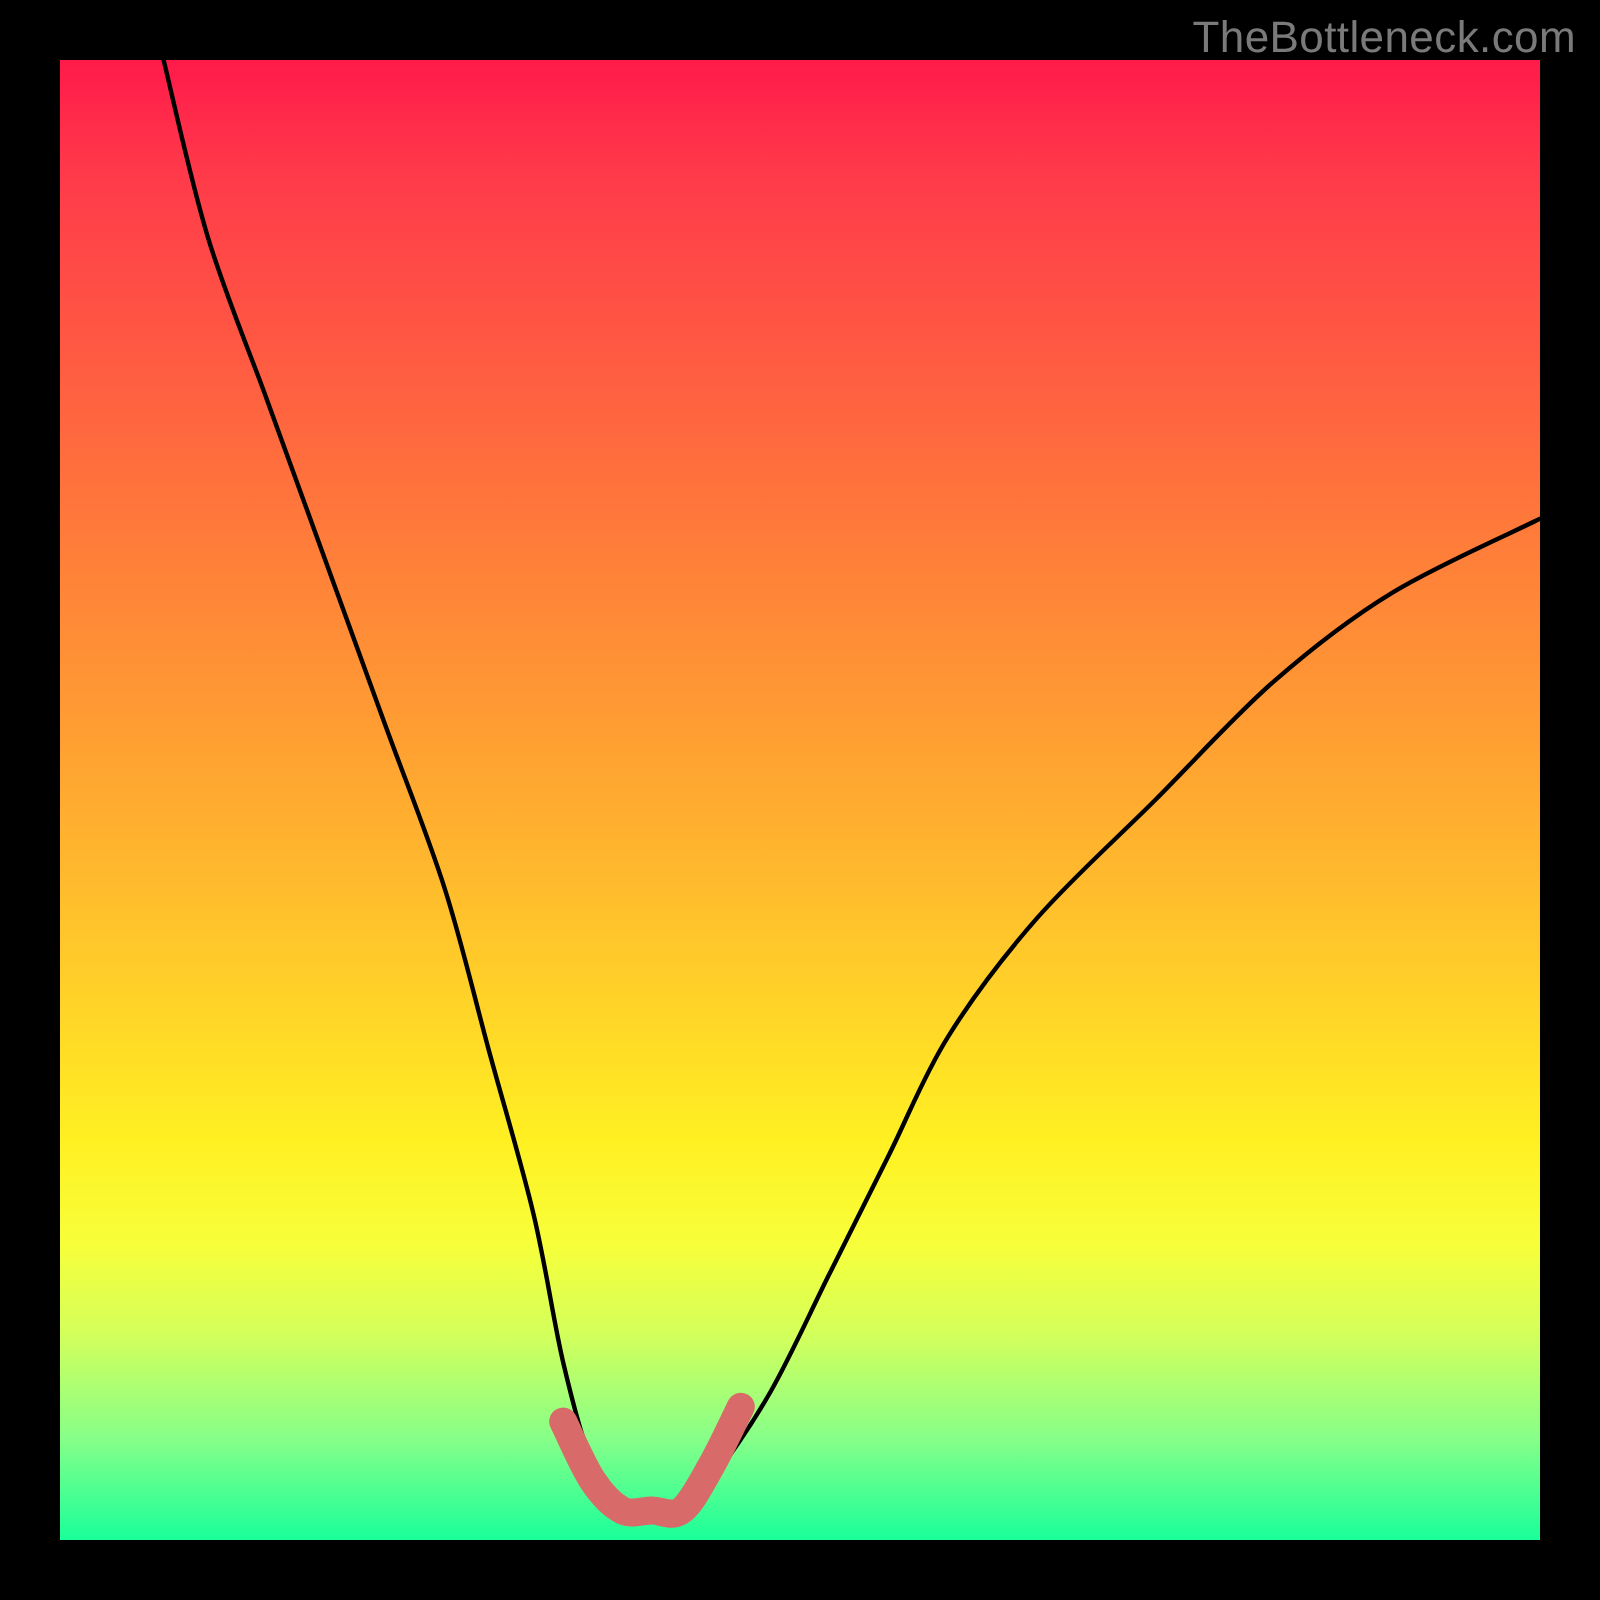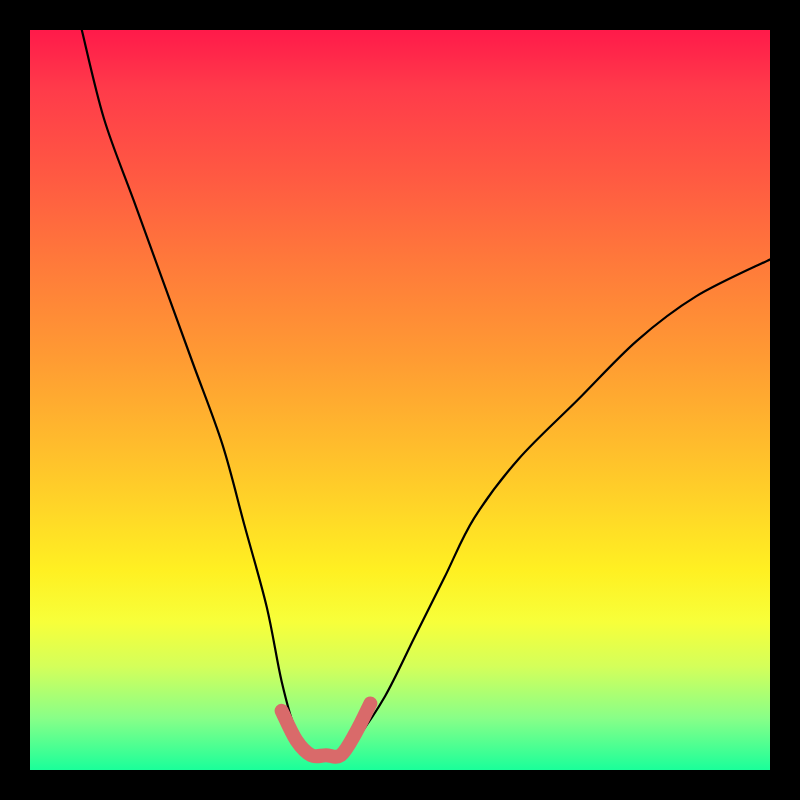--- a/index.html
+++ b/index.html
@@ -56,19 +56,20 @@
     top: 0;
     width: 740px;
     height: 740px;
     overflow: visible;
   }
 </style>
 </head>
 <body>
 
 <div class="frame">
+  <div class="watermark">TheBottleneck.com</div>
   <div class="plot">
     <svg class="curve" viewBox="0 0 740 740">
       <path id="curve-path" fill="none" stroke="#000000" stroke-width="2.2" stroke-linecap="round" d="M 51.800000000000004 0 C 55.5 14.799999999999992, 65.36666666666666 60.433333333333294, 74 88.79999999999995 C 82.63333333333334 117.16666666666661, 93.73333333333335 143.0666666666666, 103.60000000000001 170.19999999999993 C 113.46666666666667 197.33333333333326, 123.33333333333331 224.46666666666664, 133.2 251.59999999999997 C 143.06666666666666 278.7333333333333, 152.93333333333334 305.8666666666666, 162.8 332.99999999999994 C 172.66666666666669 360.13333333333327, 183.76666666666668 387.26666666666665, 192.4 414.4 C 201.03333333333333 441.5333333333333, 207.2 468.66666666666663, 214.6 495.79999999999995 C 222 522.9333333333333, 230.63333333333333 551.3000000000001, 236.8 577.2 C 242.9666666666667 603.1, 246.66666666666669 630.2333333333333, 251.60000000000002 651.2 C 256.53333333333336 672.1666666666667, 261.46666666666664 690.6666666666666, 266.4 703 C 271.3333333333333 715.3333333333334, 276.26666666666665 721.5, 281.2 725.2 C 286.1333333333333 728.9000000000001, 291.06666666666666 725.2, 296 725.2 C 300.93333333333334 725.2, 305.8666666666667 727.6666666666667, 310.8 725.2 C 315.73333333333335 722.7333333333333, 318.20000000000005 720.2666666666667, 325.6 710.4 C 333 700.5333333333333, 345.3333333333333 683.2666666666667, 355.2 666 C 365.06666666666666 648.7333333333333, 374.93333333333334 626.5333333333333, 384.8 606.8 C 394.6666666666667 587.0666666666666, 404.53333333333336 567.3333333333334, 414.40000000000003 547.6 C 424.2666666666667 527.8666666666667, 431.6666666666667 508.1333333333333, 444 488.4 C 456.3333333333333 468.66666666666663, 471.1333333333334 448.93333333333334, 488.40000000000003 429.2 C 505.6666666666667 409.46666666666664, 527.8666666666667 389.73333333333335, 547.6 370 C 567.3333333333334 350.26666666666665, 587.0666666666666 328.06666666666666, 606.8 310.8 C 626.5333333333333 293.53333333333336, 643.8 279.96666666666664, 666 266.4 C 688.2 252.83333333333331, 727.6666666666666 235.5666666666667, 740 229.40000000000003"></path>
       <path id="highlight-path" fill="none" stroke="#d96a6a" stroke-width="14" stroke-linecap="round" stroke-linejoin="round" d="M 251.60000000000002 680.8 C 254.0666666666667 685.7333333333333, 261.46666666666664 703, 266.4 710.4 C 271.3333333333333 717.8, 276.26666666666665 722.7333333333333, 281.2 725.2 C 286.1333333333333 727.6666666666667, 291.06666666666666 725.2, 296 725.2 C 300.93333333333334 725.2, 305.8666666666667 728.9000000000001, 310.8 725.2 C 315.73333333333335 721.5, 320.6666666666667 711.6333333333333, 325.6 703 C 330.53333333333336 694.3666666666667, 337.9333333333334 678.3333333333333, 340.40000000000003 673.4"></path>
     </svg>
   </div>
 </div>
 
 </body></html>

